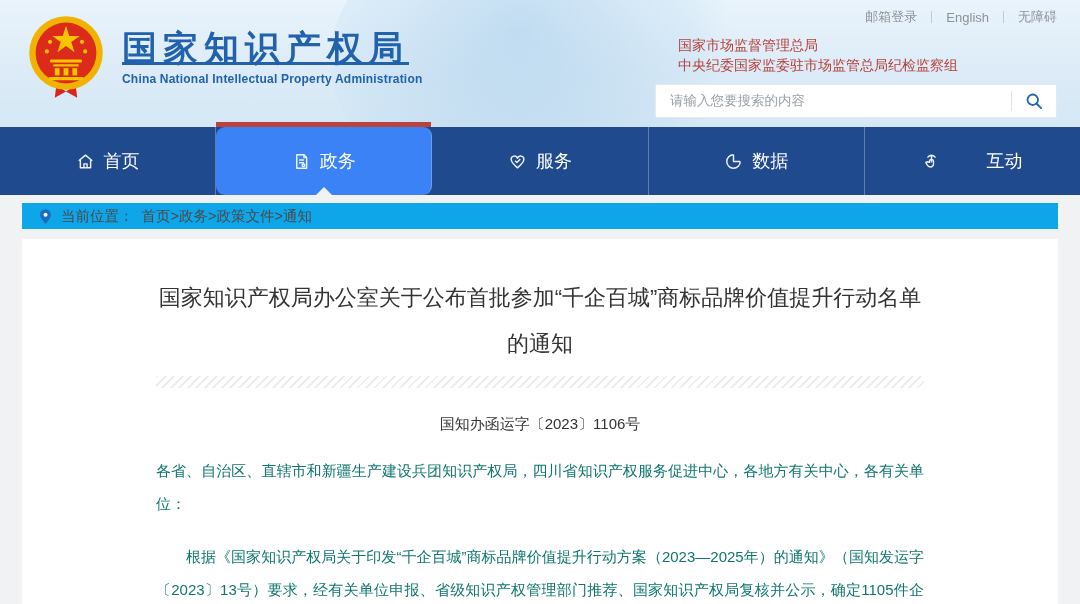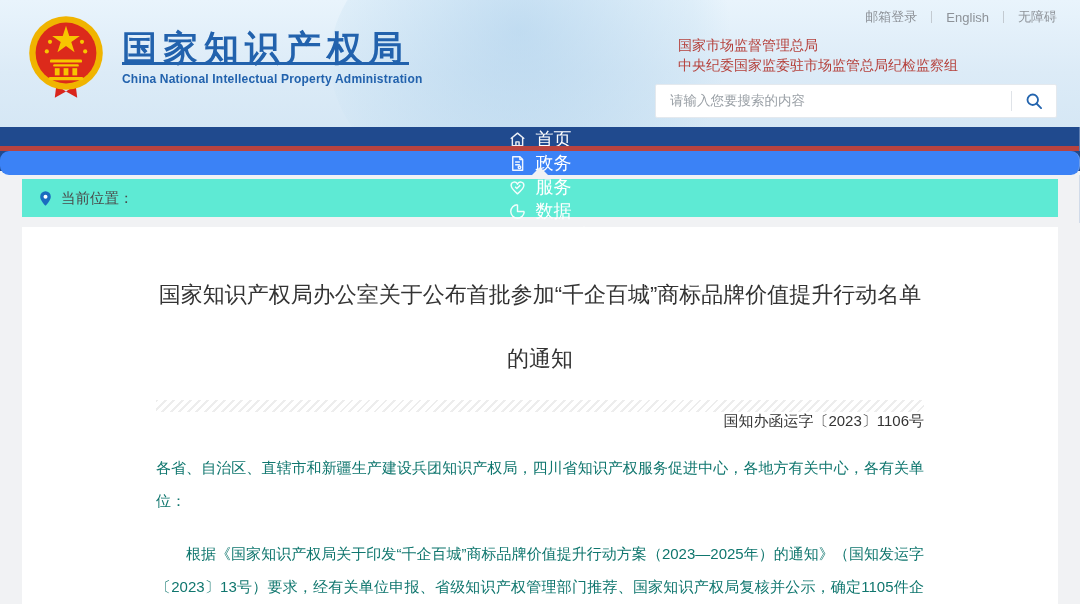--- a/index.html
+++ b/index.html
@@ -30,50 +30,50 @@
   .search-bar { margin-top:9px; height:34px; background:#fff; border:1px solid #e4e9ee;
     border-radius:2px; display:flex; align-items:center; }
   .search-input { flex:1; border:none; outline:none; font-size:13.5px; color:#333; padding:0 14px;
     background:transparent; font-family:Liberation Serif, serif; }
   .search-input::placeholder { color:#9aa0a6; }
   .search-divider { width:1px; height:20px; background:#dfe3e8; }
   .search-btn { width:44px; height:100%; border:none; background:transparent; cursor:pointer;
     display:flex; align-items:center; justify-content:center; }
 
   
-  .nav { position:relative; display:flex; height:44px; margin-top:-4px; background:#204a8e;flex-direction:column; }
+  .nav { position:relative; display:flex; height:68px; margin-top:-4px; background:#204a8e; }
   .nav-item { position:relative; flex:1; display:flex; align-items:center; justify-content:center;
     gap:9px; color:#fff; font-size:18px; cursor:pointer; border-right:1px solid rgba(170,190,220,.45); }
   .nav-item:last-child { border-right:none;gap:45px; }
   .nav-item .nicon { display:flex; opacity:.92; }
   .nav-item.active { background:#3b82f6;border-radius:9px; }
   .nav-item.active::before { content:""; position:absolute; left:0; right:0; top:-5px; height:5px;
     background:#b8433f; }
   .nav-item.active::after { content:""; position:absolute; bottom:0; left:50%; margin-left:-8px;
     border-left:8px solid transparent; border-right:8px solid transparent;
     border-bottom:8px solid #f1f2f4; }
 
   
-  .breadcrumb-bar { margin:8px 22px 0 22px; height:38px; background:#5eead4;
+  .breadcrumb-bar { margin:8px 22px 0 22px; height:26px; background:#0ea5e9;
     display:flex; align-items:center; padding:4px 16px; }
   .breadcrumb { display:flex; align-items:center; gap:8px; font-size:14.5px; color:#4a4a4a; }
   .crumb-path { cursor:pointer; }
 
   
   .card { margin:10px 22px 0 22px; background:#fff; height:460px; padding:36px 134px 0 134px; }
-  .article-title { text-align:center; font-size:22px; line-height:64px; color:#333; font-weight:500; }
+  .article-title { text-align:center; font-size:22px; line-height:46px; color:#333; font-weight:500; }
   .meta-row { margin-top:16px; display:flex; justify-content:space-between; align-items:center;
     font-size:13.5px; color:#9b9b9b; }
   .meta-right { display:flex; align-items:center; gap:12px; margin-right:42px; }
   .fs-group { display:flex; gap:14px; }
   .fs-option { cursor:pointer; color:#9b9b9b; }
   .share-label { margin-left:18px; }
   .hatch-band { margin-top:9px; height:12px;
     background:repeating-linear-gradient(135deg,#ededed 0 2px,transparent 2px 6px); }
-  .doc-number { text-align:right; font-size:15px; color:#333; }
+  .doc-number { margin-top:27px; text-align:center; font-size:15px; color:#333; }
   .body-text { margin-top:20px; font-size:15px; line-height:33px; color:#0f766e; text-align:justify; }
   .para-indent { text-indent:2em; }
 </style>
 </head>
 <body>
 
 <div class="header">
   <div class="globe-watermark"></div>
 
   <div class="logo-block">
@@ -177,20 +177,21 @@
   </div>
 </div>
 
 <div class="breadcrumb-bar">
   <div class="breadcrumb">
     <svg width="15" height="17" viewBox="0 0 24 26">
       <path d="M12 1.5 a8.5 8.5 0 0 1 8.5 8.5 c0 6-8.5 14.5-8.5 14.5 S3.5 16 3.5 10 A8.5 8.5 0 0 1 12 1.5 Z" fill="#1a6cc0"></path>
       <circle cx="12" cy="10" r="3.2" fill="#fff"></circle>
     </svg>
     <span>当前位置：</span>
+    <span class="crumb-path">首页&gt;政务&gt;政策文件&gt;通知</span>
   </div>
 </div>
 
 <div class="card">
   <h1 class="article-title">国家知识产权局办公室关于公布首批参加“千企百城”商标品牌价值提升行动名单的通知</h1>
 
 
   <div class="hatch-band"></div>
 
   <div class="doc-number">国知办函运字〔2023〕1106号</div>

